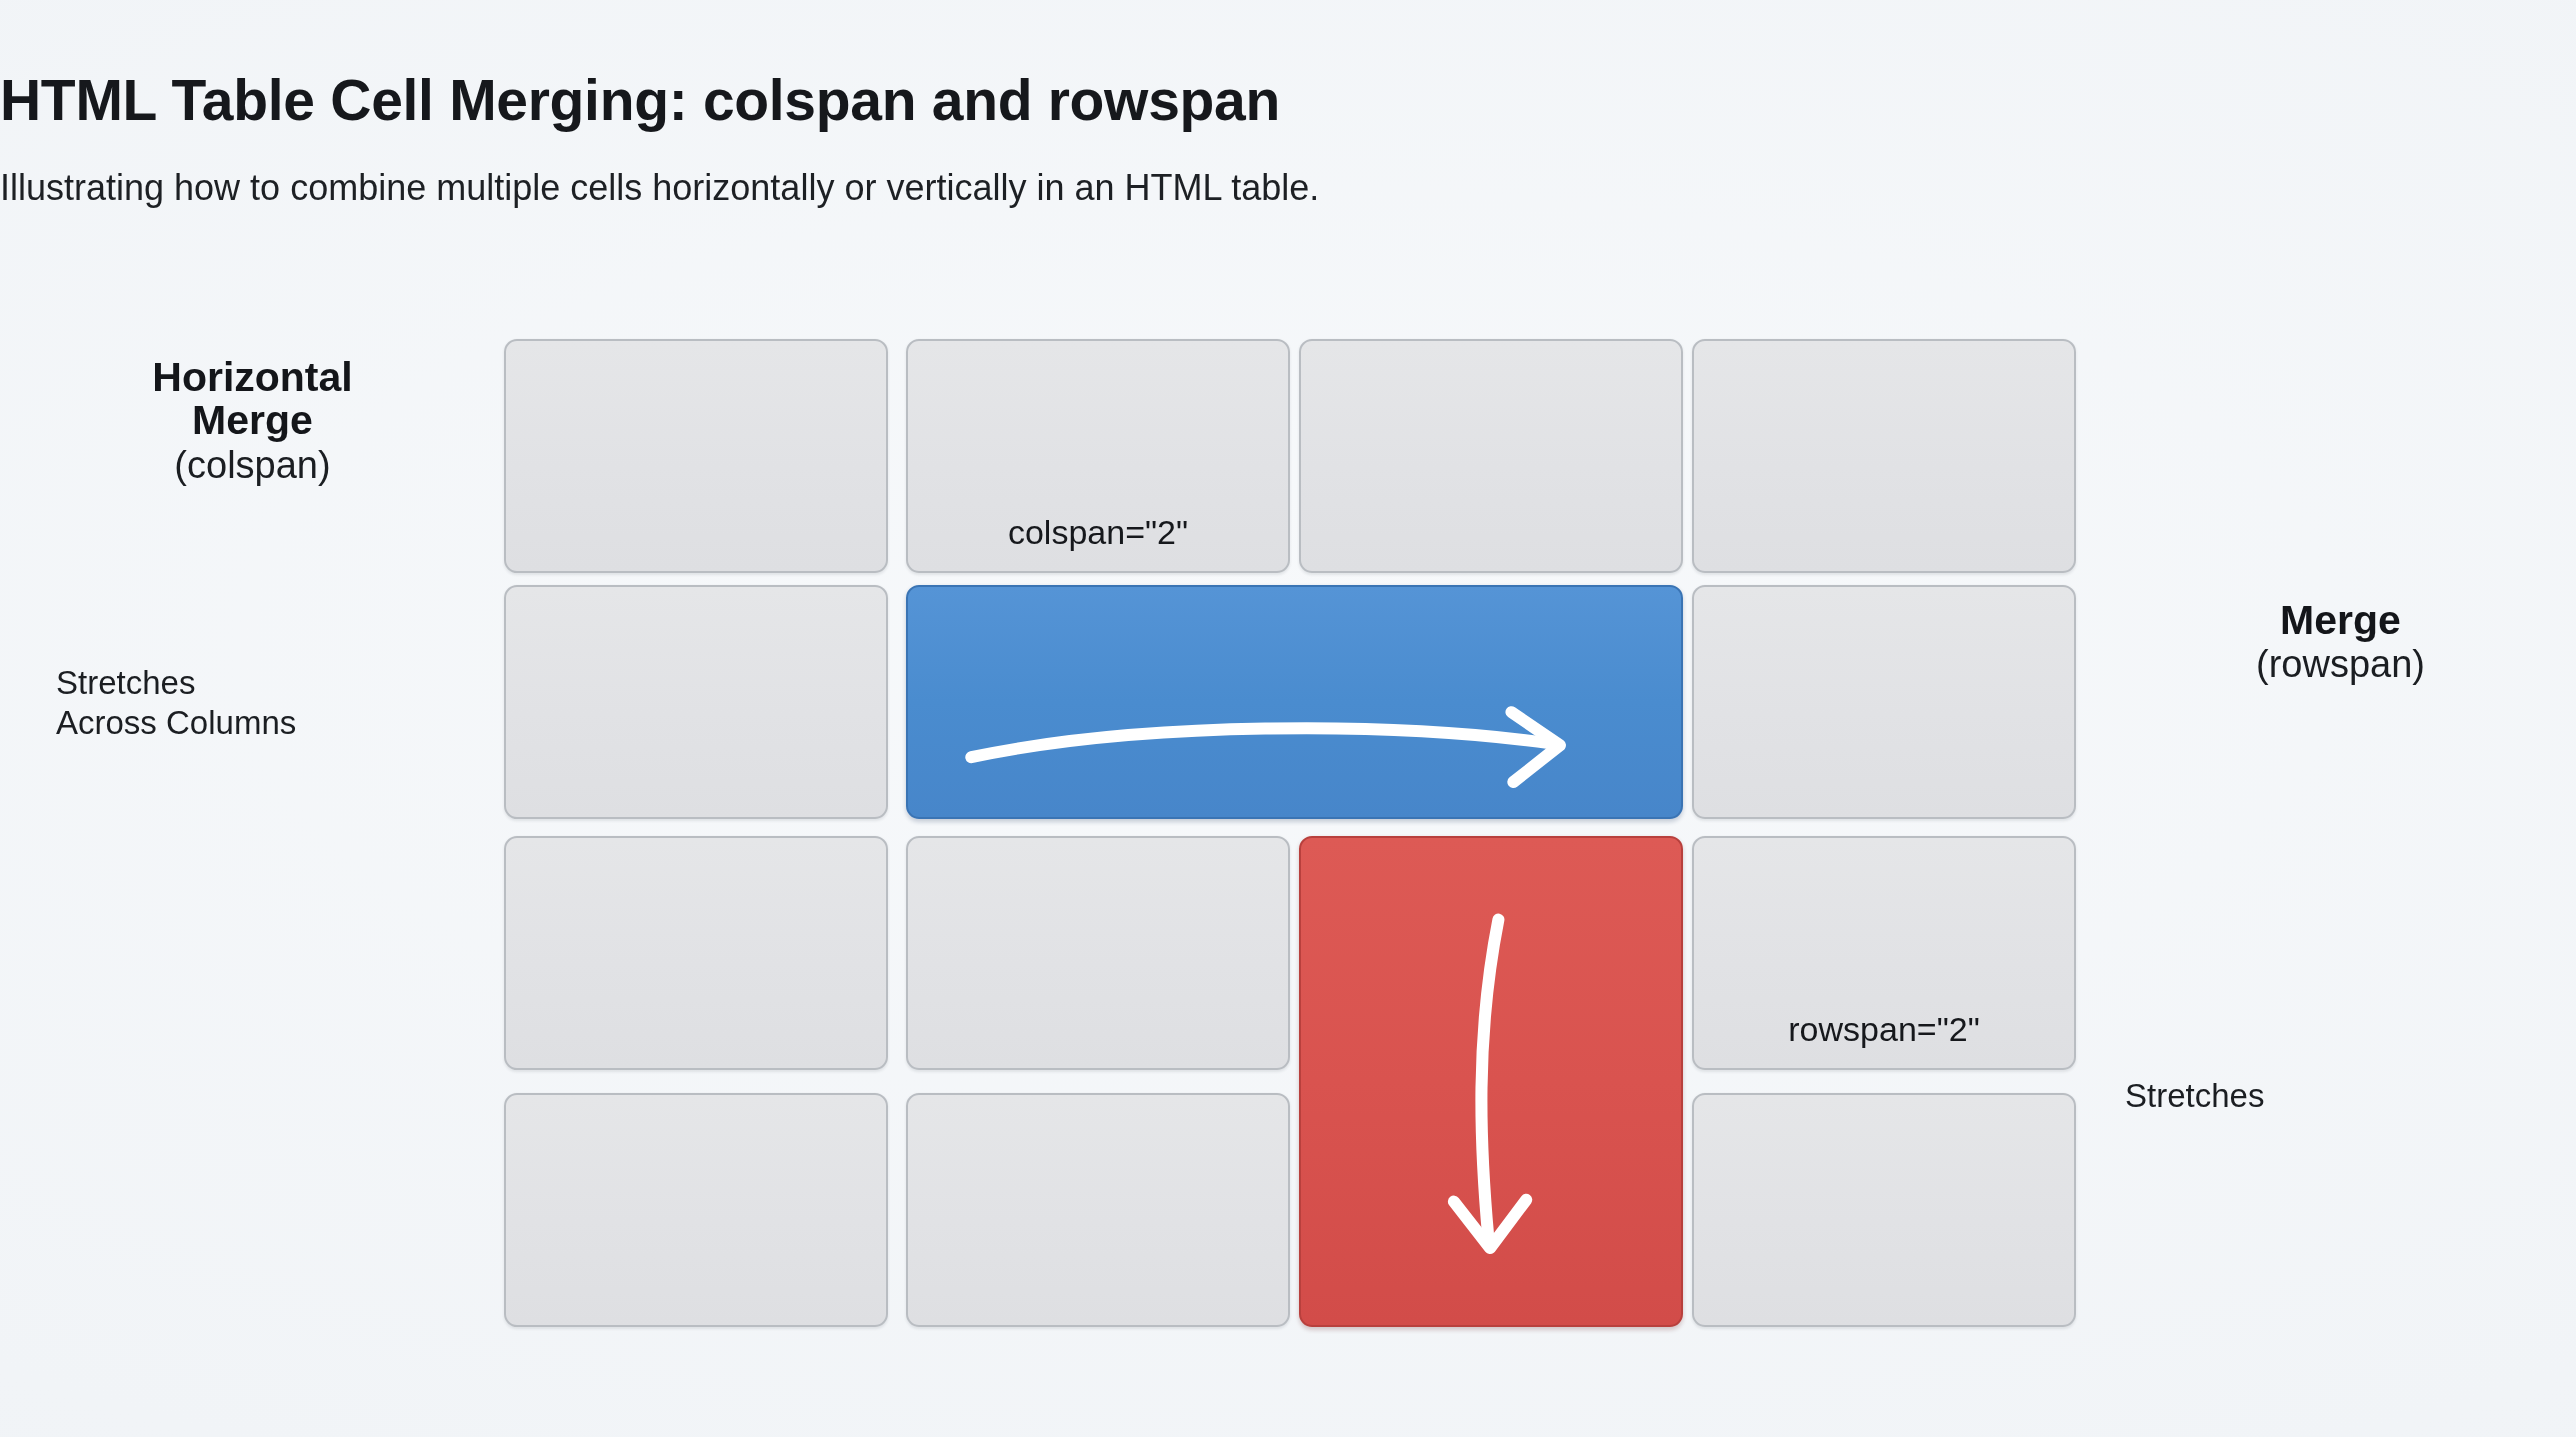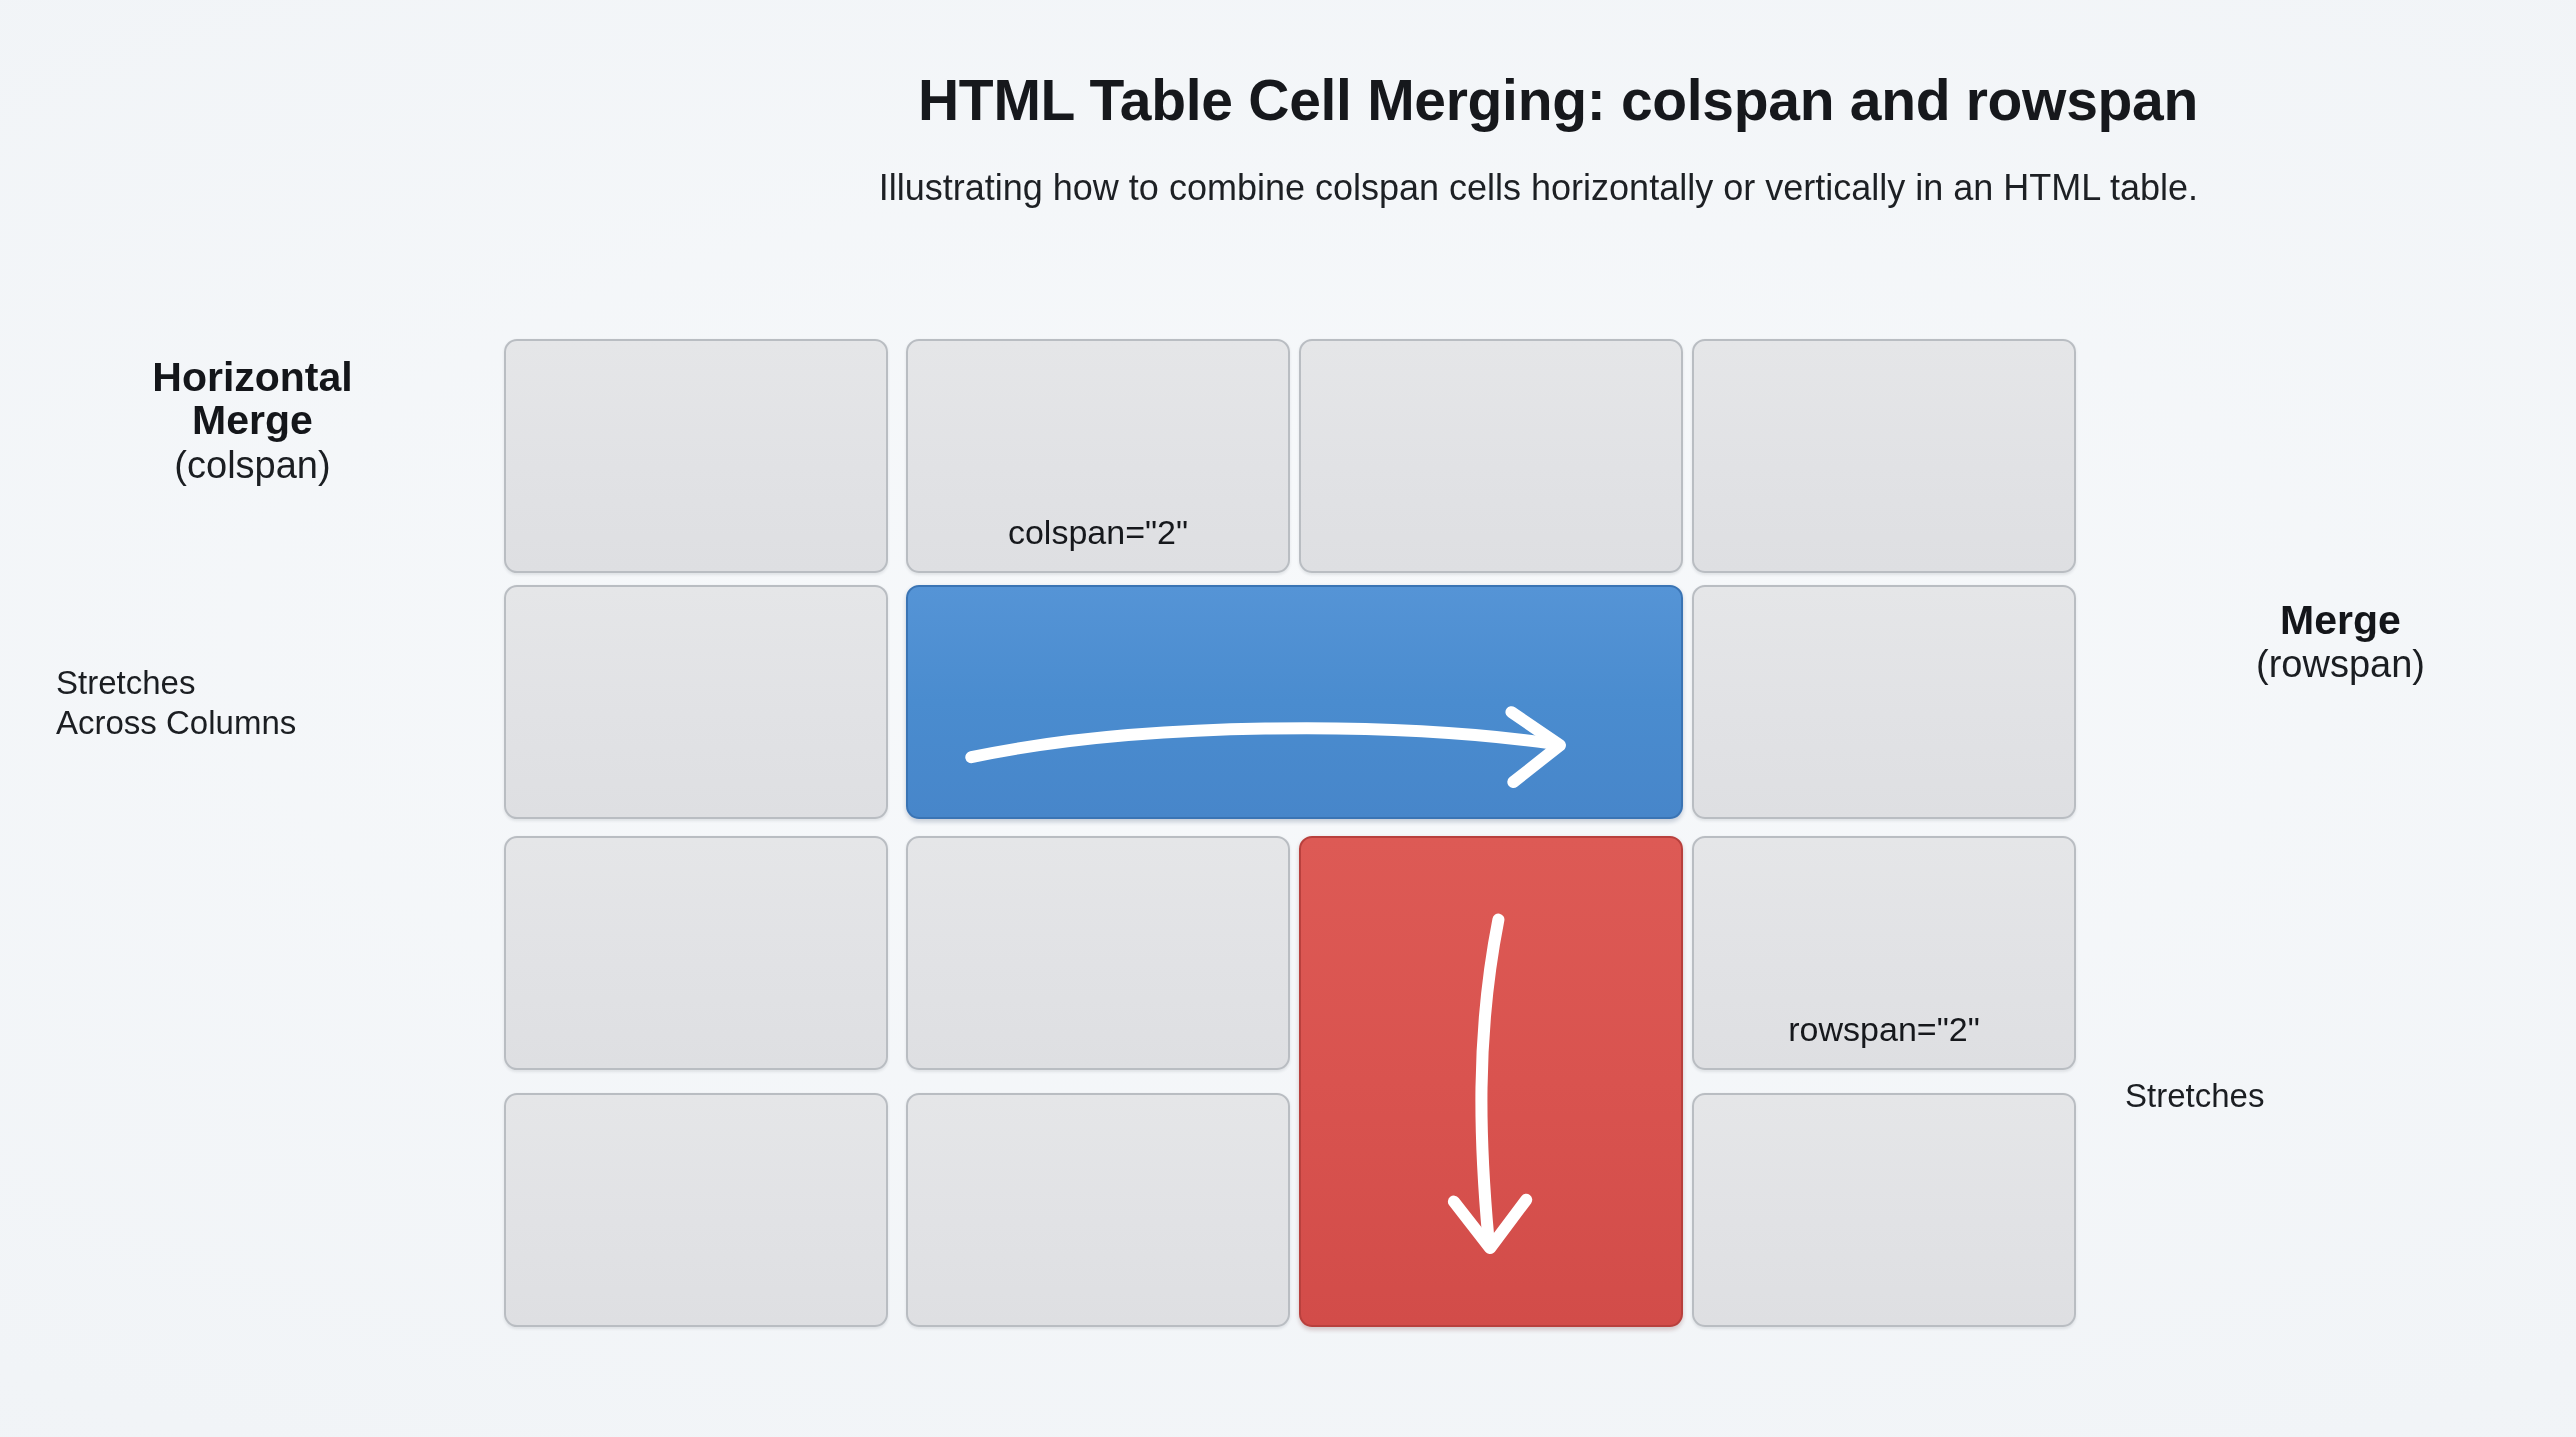--- a/index.html
+++ b/index.html
@@ -21,21 +21,21 @@
     background:
       radial-gradient(ellipse 140% 110% at 50% 45%, #f7f9fb 0%, #f1f4f7 58%, #eef1f5 100%);
   }
 
   
   .header {
     position: absolute;
     top: 69px;
     left: 0;
     width: 2198px;
-    text-align: right;
+    text-align: left;
   }
   .title {
     font-size: 57px;
     font-weight: bold;
     color: #16181c;
     letter-spacing: -0.3px;
     line-height: 1.1;
     margin: 0;
   }
   .subtitle {
@@ -123,21 +123,21 @@
   #right-heading { left: 2144px; top: 599px; width: 393px; }
   #right-note    { left: 2125px; top: 1076px; width: 412px; }
 </style>
 </head>
 <body>
 
 <div class="canvas"></div>
 
 <div class="header">
   <h1 class="title">HTML Table Cell Merging: colspan and rowspan</h1>
-  <p class="subtitle">Illustrating how to combine colspan cells horizontally or vertically in an HTML table.</p>
+  <p class="subtitle">Illustrating how to combine multiple cells horizontally or vertically in an HTML table.</p>
 </div>
 
 <div class="side-label" id="left-heading">
   <span class="head">Horizontal</span>
   <span class="head">Merge</span>
   <span class="sub">(colspan)</span>
 </div>
 
 <div class="side-note" id="left-note">
   <div>Stretches</div>

